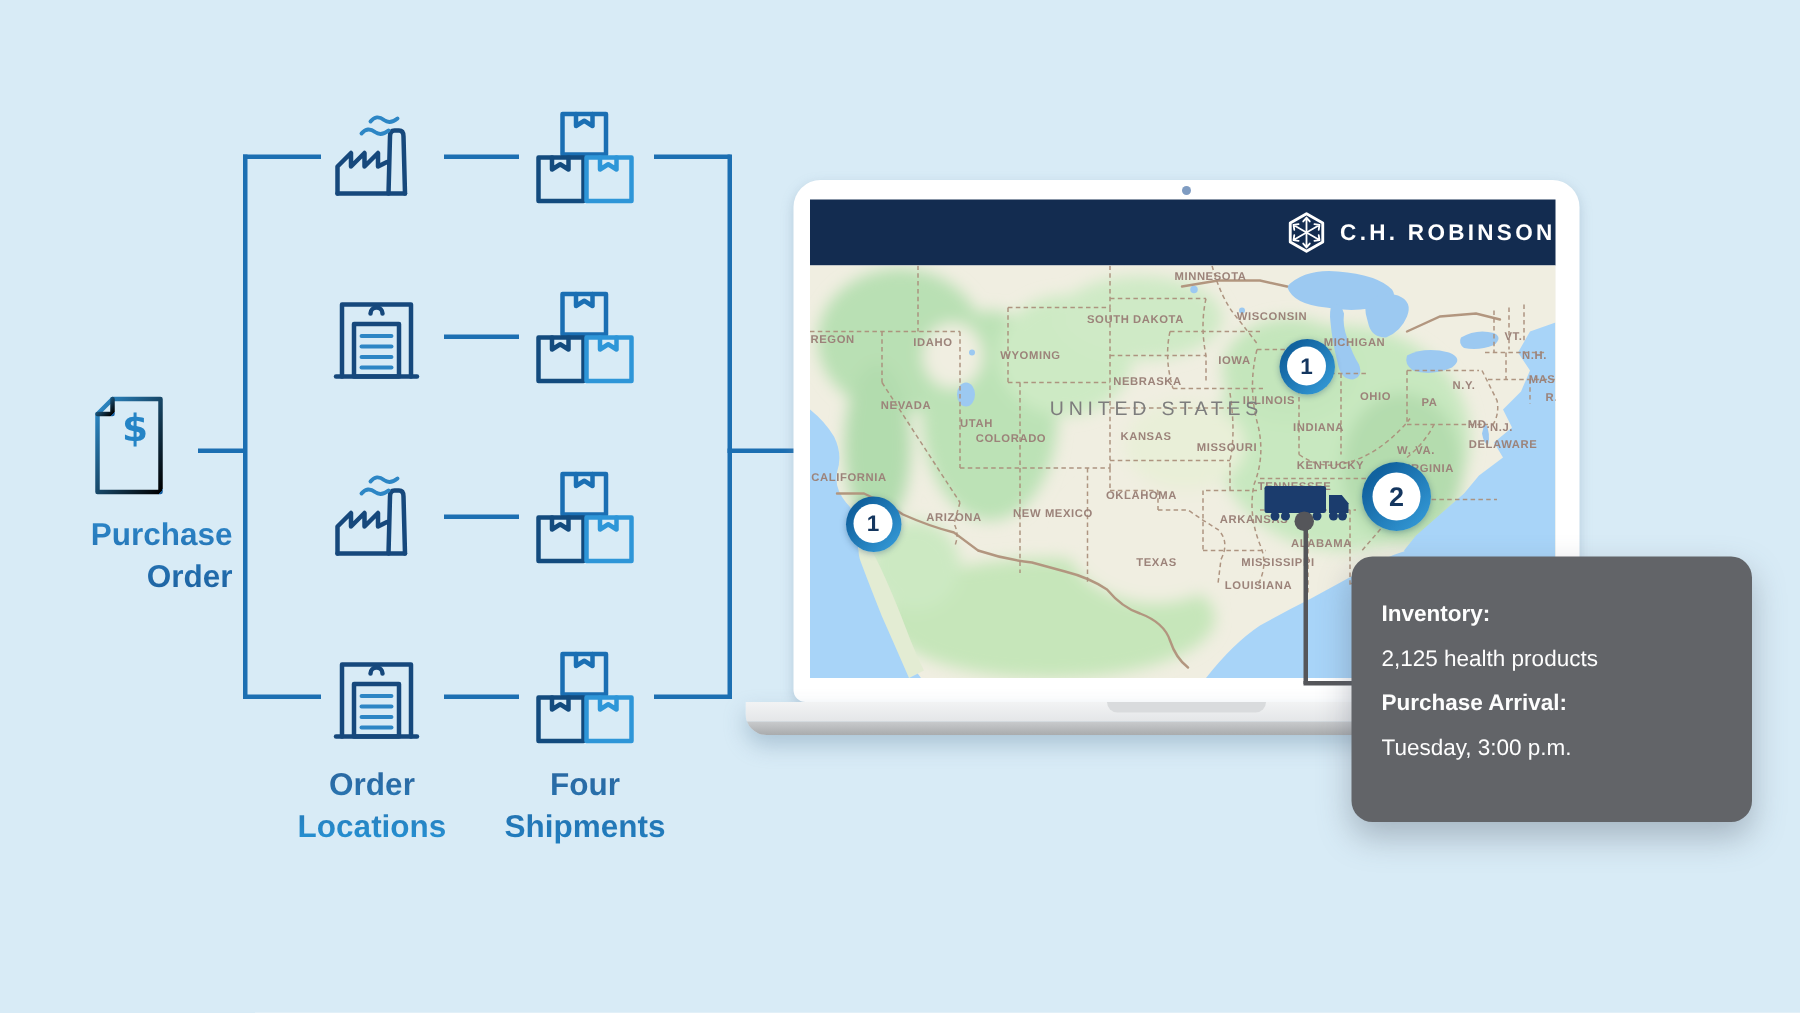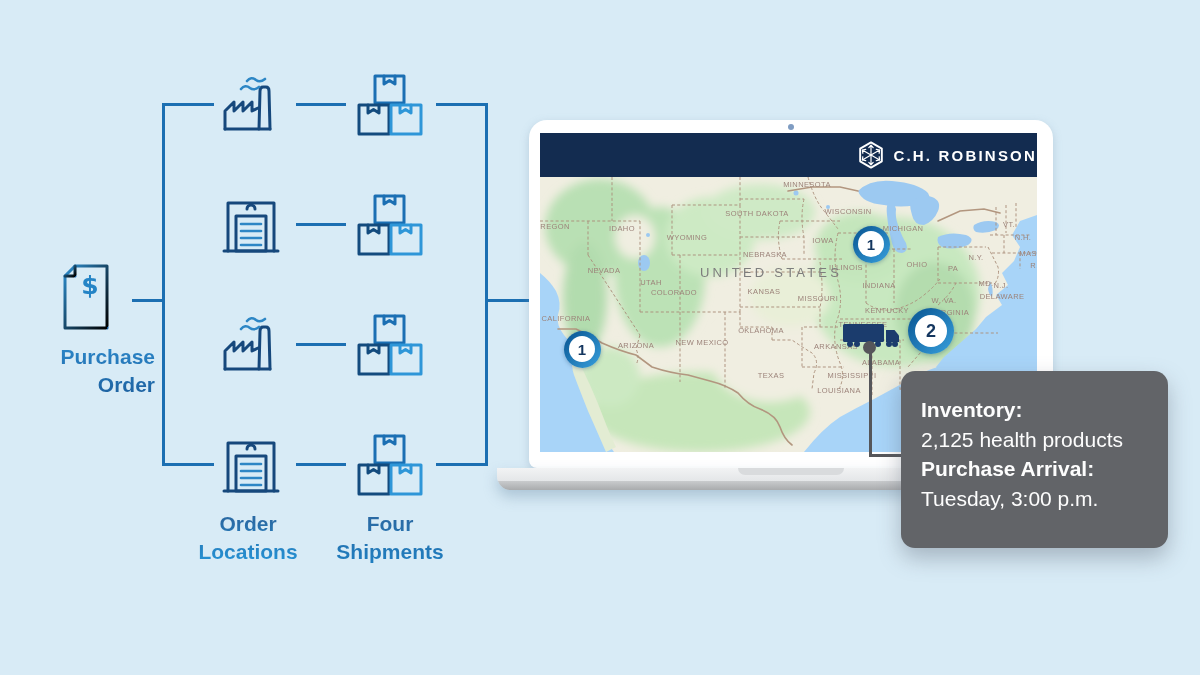--- a/index.html
+++ b/index.html
@@ -30,41 +30,41 @@
   .map-viewport{position:absolute;left:540px;top:177px;width:497px;height:275px;background:#f0eee1;overflow:hidden;}
   .laptop-base{position:absolute;left:497px;top:468px;width:588px;height:22px;border-radius:0 0 14px 14px;
     overflow:hidden;box-shadow:0 7px 14px rgba(120,150,175,.45);}
   .base-top{position:absolute;left:0;top:0;width:100%;height:13px;background:linear-gradient(#f2f3f4,#e4e6e8);}
   .base-notch{position:absolute;left:50%;top:0;transform:translateX(-50%);width:106px;height:7px;
     background:#d9dbdd;border-radius:0 0 7px 7px;}
   .base-bottom{position:absolute;left:0;top:13px;width:100%;height:9px;
     background:linear-gradient(#c9cbcd,#a9abad);}
 
   
-  .state-label{position:absolute;transform:translate(-50%,-50%);font-size:7.5px;font-weight:normal;
+  .state-label{position:absolute;transform:translate(-50%,-50%);font-size:7.5px;font-weight:bold;
     color:#9c837a;letter-spacing:.4px;white-space:nowrap;}
   .region-label{position:absolute;transform:translate(-50%,-50%);font-size:13px;font-weight:normal;
     color:#7d7d7d;letter-spacing:3.2px;white-space:nowrap;}
   .water-label{position:absolute;transform:translate(-50%,-50%);font-size:8px;font-style:italic;font-weight:bold;
     color:#6f9bc8;white-space:nowrap;}
 
   
   .map-marker{position:absolute;border-radius:50%;background:linear-gradient(135deg,#11629f 20%,#3398d5 90%);
     box-shadow:0 1px 4px rgba(20,60,100,.35);display:flex;align-items:center;justify-content:center;}
   .map-marker .inner{background:#fff;border-radius:50%;display:flex;align-items:center;justify-content:center;
     font-weight:bold;color:#14365f;}
 
   
   .truck{position:absolute;left:841px;top:320px;}
   .leader-v{position:absolute;left:869px;top:347px;width:3px;height:109px;background:#55565a;}
   .leader-h{position:absolute;left:869px;top:454px;width:34px;height:3px;background:#55565a;}
   .leader-dot{position:absolute;left:863px;top:341px;width:13px;height:13px;border-radius:50%;background:#55565a;}
   .tooltip{position:absolute;left:901px;top:371px;width:267px;height:177px;background:#626468;border-radius:14px;
     box-shadow:0 10px 22px rgba(90,100,115,.4);color:#fdfdfd;padding:24px 16px 1px 20px;box-sizing:border-box;
-    font-size:21px;line-height:29.5px;}
+    font-size:15px;line-height:29.5px;}
   .tooltip .b{font-weight:bold;}
 </style>
 </head>
 <body>
 
 <div class="canvas">
 
   <div class="hline" style="left:132px;top:299px;width:32px;"></div>
   <div class="vline" style="left:162px;top:103px;height:363px;"></div>
   <div class="hline" style="left:162px;top:103px;width:52px;"></div>

